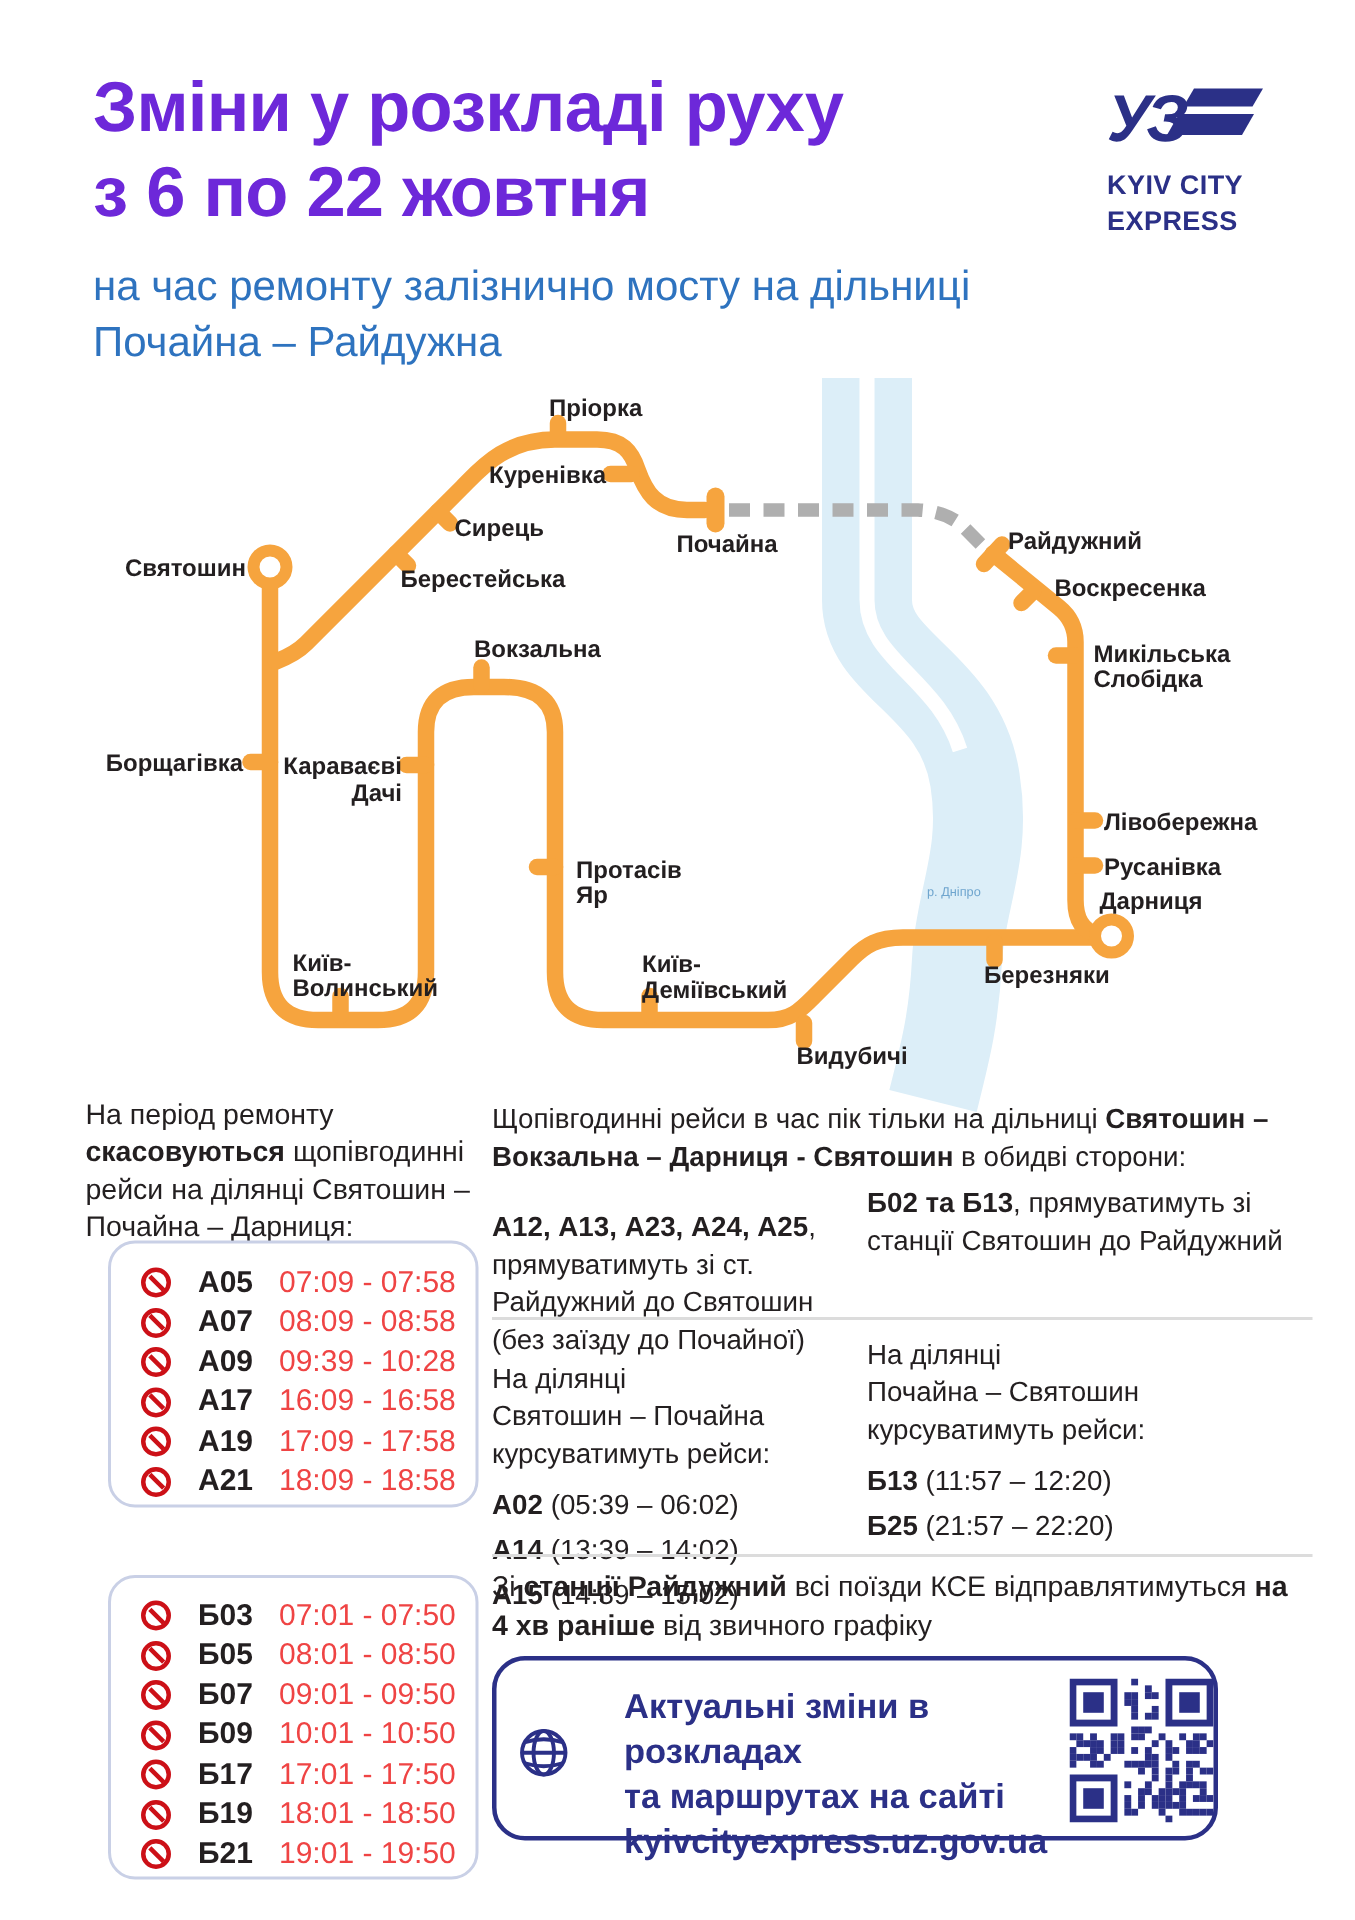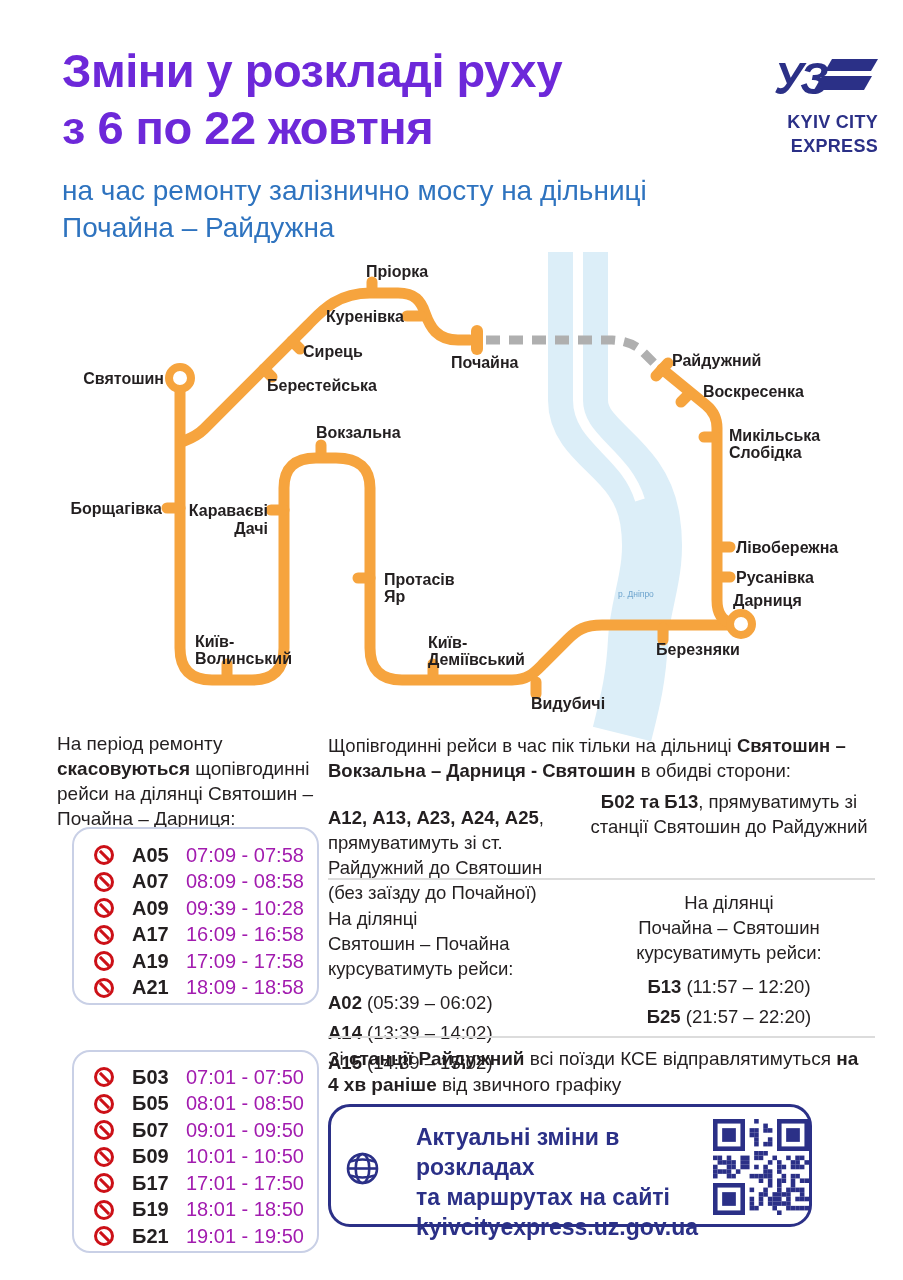--- a/index.html
+++ b/index.html
@@ -3,48 +3,48 @@
 <meta charset="utf-8">
 <style>
   html,body{margin:0;padding:0;background:#ffffff;}
   #page{position:relative;width:903px;height:1280px;background:#ffffff;overflow:hidden;
         font-family:"Liberation Sans",sans-serif;color:#231F20;}
 
   
   .title{position:absolute;left:62px;top:42px;font-size:47px;font-weight:700;
          color:#6d28d9;line-height:57px;letter-spacing:-0.5px;}
   .subtitle{position:absolute;left:62px;top:172px;font-size:28px;color:#2E73BF;line-height:37px;}
-  .logo{position:absolute;left:738px;top:52px;width:140px;text-align:right;}
+  .logo{position:absolute;left:738px;top:52px;width:140px;text-align:left;}
   .logo .brand{font-size:18px;font-weight:700;color:#2B3087;line-height:24px;letter-spacing:.3px;margin-top:2px;}
 
   
   #map{position:absolute;left:0;top:0;width:903px;height:1280px;}
   .stn{font:700 16px "Liberation Sans",sans-serif;fill:#231F20;}
   .stn-river{font:400 8.5px "Liberation Sans",sans-serif;fill:#6FA5CE;}
 
   
   .intro{position:absolute;left:57px;top:731px;width:258px;font-size:19px;line-height:25px;}
   .cxbox{position:absolute;left:72px;width:247px;border:2px solid #C9D0E6;border-radius:18px;
          box-sizing:border-box;background:#fff;padding-left:20px;}
   #box-a{top:827px;height:178px;padding-top:13px;}
   #box-b{top:1022px;height:203px;padding-top:12px;margin-top:28px;}
   .row{display:flex;align-items:center;height:26.5px;}
   .no-icon{position:relative;width:20px;height:20px;border:3px solid #CC1017;border-radius:50%;
            box-sizing:border-box;flex:0 0 auto;}
   .no-icon::after{content:"";position:absolute;left:calc(50% - 1.5px);top:0.5px;width:3px;height:13px;
                   background:#CC1017;transform:rotate(-45deg);}
   .code{margin-left:18px;width:54px;font-weight:700;font-size:20px;}
-  .time{font-size:20px;color:#a21caf;}
+  .time{font-size:20px;color:#ef4444;}
 
   
   .rtext{font-size:18.5px;line-height:25px;}
   .peak{position:absolute;left:328px;top:733px;width:552px;}
   .groups{position:absolute;left:328px;top:789px;width:552px;display:flex;}
   .g1{width:250px;flex:0 0 auto;margin-top:16px;}
-  .g2{flex:1;text-align:center;}
+  .g2{flex:1;}
   .divider{position:absolute;left:328px;width:547px;height:2px;background:#DCDCDC;}
   #div1{top:878px;} #div2{top:1036px;}
   .sections{position:absolute;left:328px;top:890px;width:552px;display:flex;}
   .sec-items{margin-top:9px;}
   .sec-items div{margin-bottom:5px;font-size:18.5px;line-height:25px;}
   .note{position:absolute;left:328px;top:1046px;width:535px;font-size:19px;line-height:26px;}
 
   
   .webbox{position:absolute;left:328px;top:1104px;width:484px;height:123px;border:3px solid #2B3087;
           border-radius:22px;box-sizing:border-box;background:#fff;}

